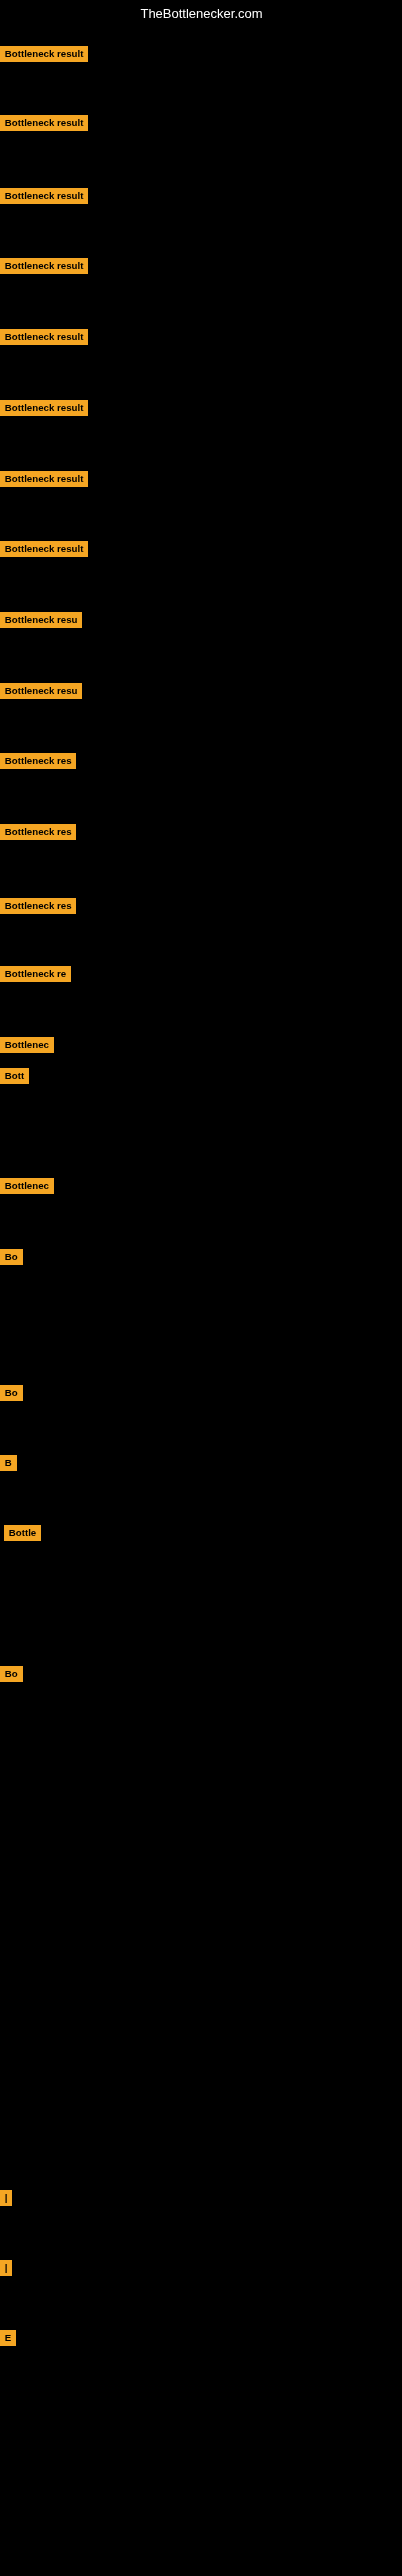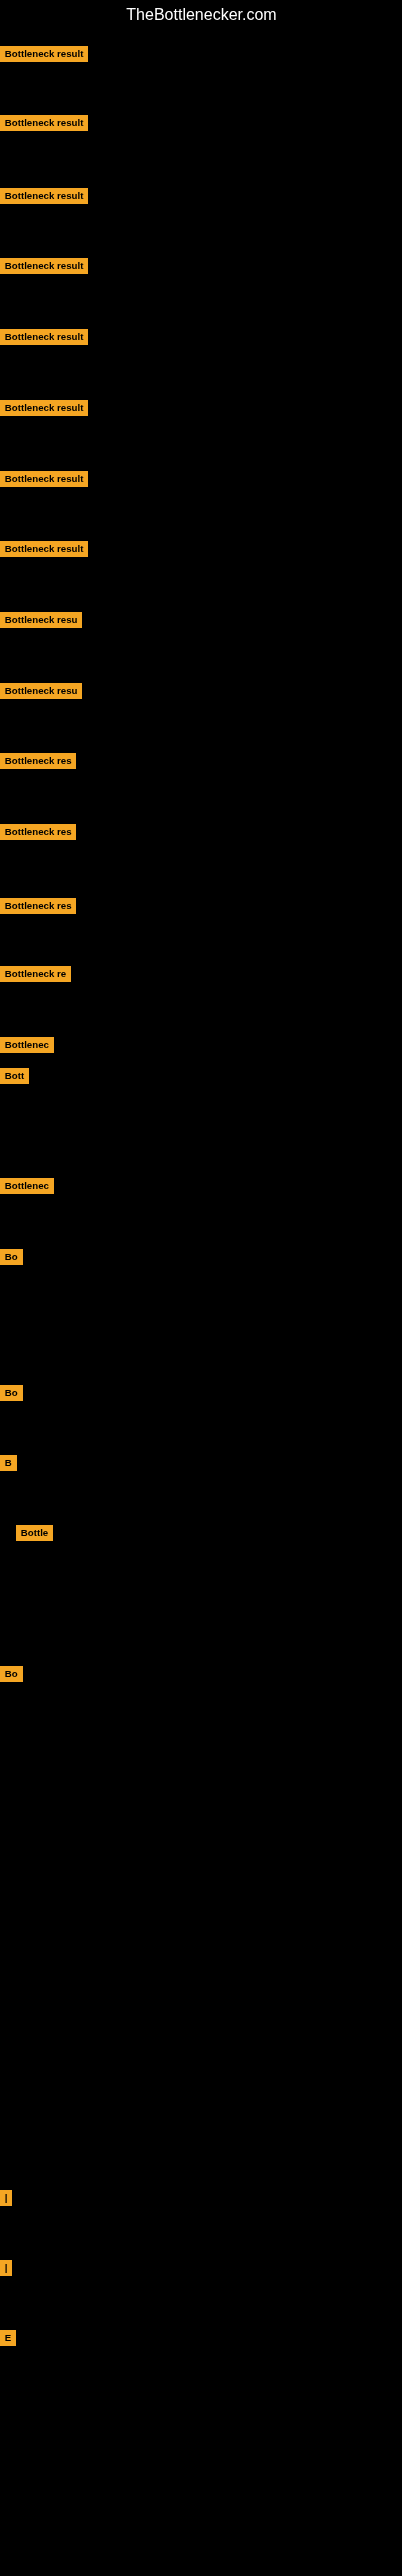--- a/index.html
+++ b/index.html
@@ -9,21 +9,21 @@
     }
     body {
       background-color: #000000;
       width: 403px;
       min-height: 2576px;
       font-family: Arial, sans-serif;
       position: relative;
     }
     .site-title {
       color: #ffffff;
-      font-size: 16px;
+      font-size: 13px;
       text-align: center;
       padding: 6.4px 0;
       position: absolute;
       top: 0;
       left: 0;
       right: 0;
     }
     .badge {
       background-color: #f5a623;
       color: #000000;
@@ -58,19 +58,19 @@
     <div class="badge-container" style="top: 753px; left: 0px;"><span class="badge" style="max-width: 85px;">Bottleneck res</span></div>
     <div class="badge-container" style="top: 824px; left: 0px;"><span class="badge" style="max-width: 82px;">Bottleneck res</span></div>
     <div class="badge-container" style="top: 898px; left: 0px;"><span class="badge" style="max-width: 80px;">Bottleneck res</span></div>
     <div class="badge-container" style="top: 966px; left: 0px; text-decoration: underline;"><span class="badge" style="max-width: 77px;">Bottleneck re</span></div>
     <div class="badge-container" style="top: 1037px; left: 0px;"><span class="badge" style="max-width: 66px;">Bottlenec</span></div>
     <div class="badge-container" style="top: 1068px; left: 0px;"><span class="badge" style="max-width: 52px;">Bott</span></div>
     <div class="badge-container" style="top: 1178px; left: 0px;"><span class="badge" style="max-width: 63px;">Bottlenec</span></div>
     <div class="badge-container" style="top: 1249px; left: 0px;"><span class="badge" style="max-width: 31px;">Bo</span></div>
     <div class="badge-container" style="top: 1385px; left: 0px;"><span class="badge" style="max-width: 31px;">Bo</span></div>
     <div class="badge-container" style="top: 1455px; left: 0px;"><span class="badge" style="max-width: 21px;">B</span></div>
-    <div class="badge-container" style="top: 1525px; left: 16px;"><span class="badge" style="max-width: 50px;">Bottle</span></div>
+    <div class="badge-container" style="top: 1525px; left: 4px;"><span class="badge" style="max-width: 50px;">Bottle</span></div>
     <div class="badge-container" style="top: 1666px; left: 0px;"><span class="badge" style="max-width: 31px;">Bo</span></div>
     <div class="badge-container" style="top: 2190px; left: 0px;"><span class="badge" style="max-width: 17.7px;">|</span></div>
     <div class="badge-container" style="top: 2260px; left: 0px;"><span class="badge" style="max-width: 17.7px;">|</span></div>
     <div class="badge-container" style="top: 2330px; left: 0px;"><span class="badge" style="max-width: 21px;">E</span></div>
   </div>
 
 
 </body></html>

